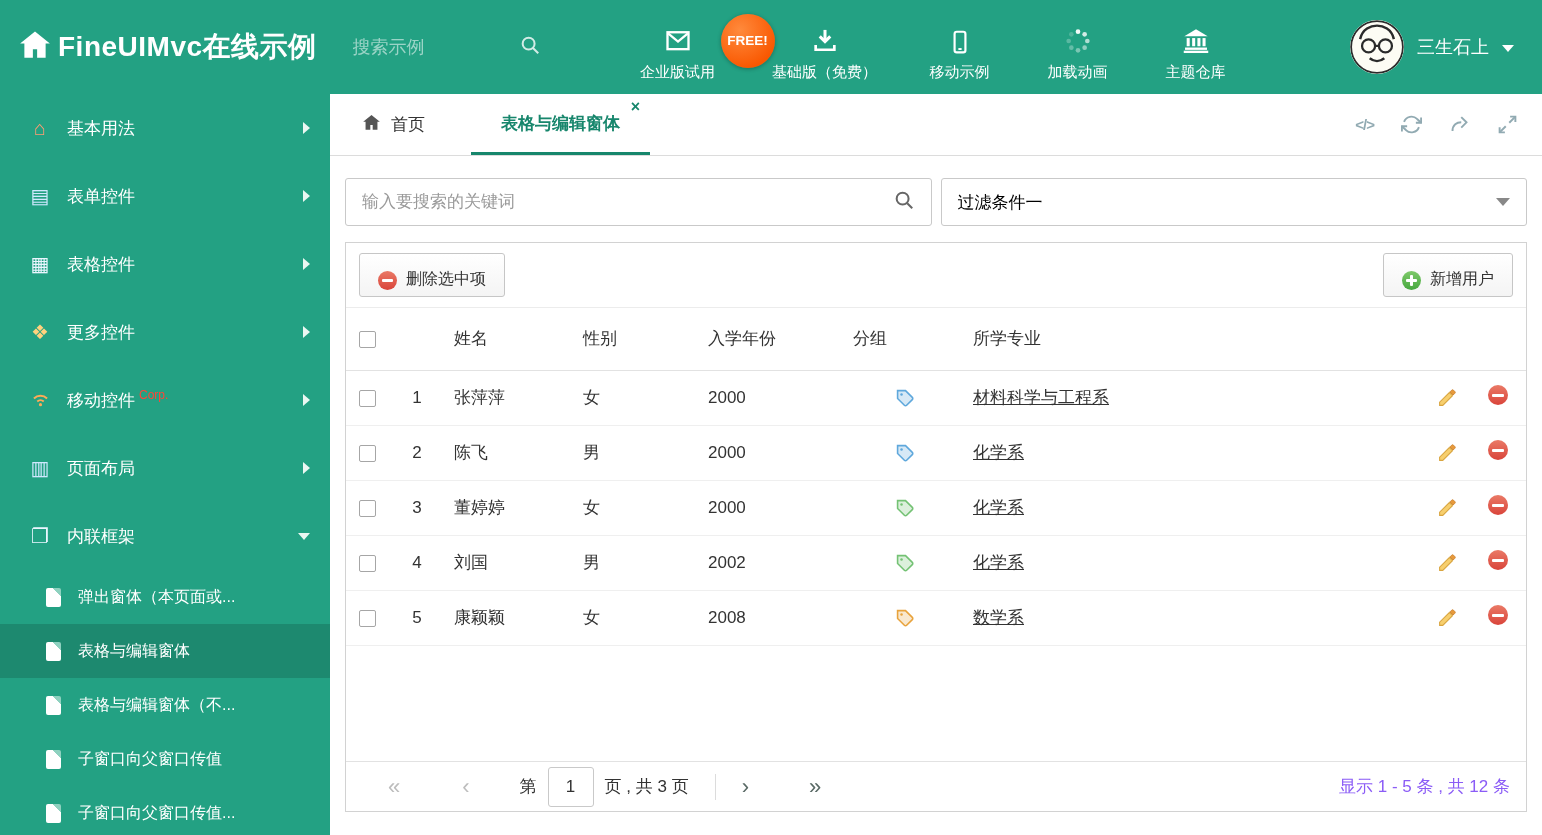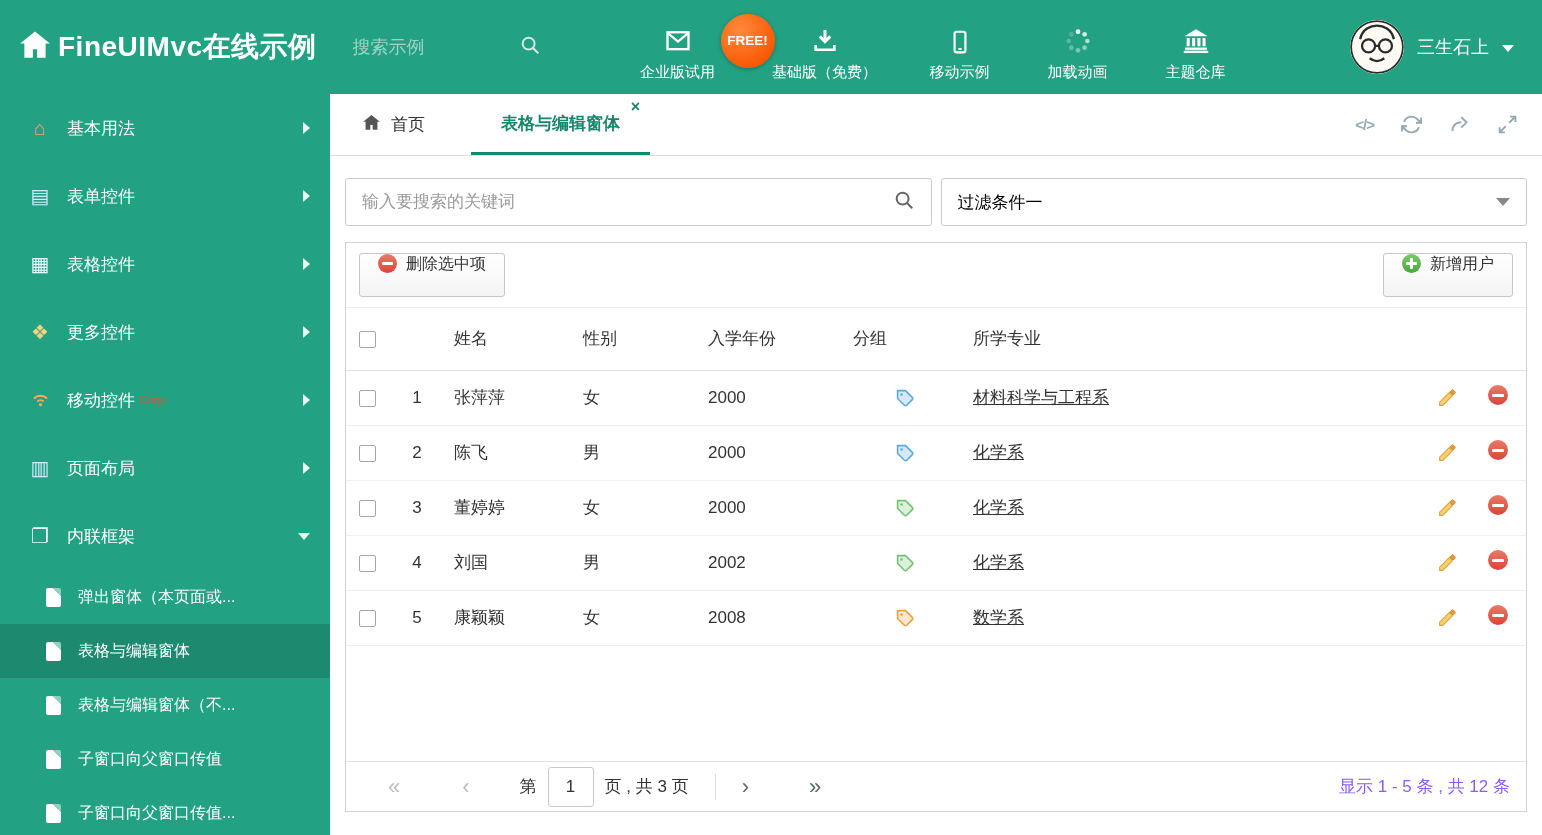--- a/index.html
+++ b/index.html
@@ -26,21 +26,21 @@
   .avatar{width:54px;height:54px;border-radius:50%;background:#fcf9ef;overflow:hidden;flex:0 0 54px}
   .uname{font-size:18px}
   .caret-down{width:0;height:0;border-left:6px solid transparent;border-right:6px solid transparent;border-top:7px solid #fff;margin-top:3px}
 
   
   .bdy{flex:1;display:flex;overflow:hidden;min-height:0}
   .sidebar{flex:0 0 330px;width:330px;background:#23a183;color:#fff;overflow:hidden}
   .s-item{height:68px;display:flex;align-items:center;padding:0 20px 0 28px;font-size:17px;cursor:pointer}
   .s-icon{width:24px;height:24px;margin-right:15px;font-size:20px;line-height:24px;text-align:center;flex:0 0 24px}
   .ic-home{color:#ff9d73}.ic-form{color:#cfe9ff}.ic-grid{color:#eaf6ff}.ic-more{color:#ffd27e}.ic-layout{color:#cfe9ff}.ic-frame{color:#eaf6ff}
-  .s-label{flex:1;display:flex;align-items:flex-end}
+  .s-label{flex:1;display:flex;align-items:center}
   .corp{color:#ff4438;font-size:12px;margin-left:4px;position:relative;top:-5px}
   .chev-r{width:0;height:0;border-top:6px solid transparent;border-bottom:6px solid transparent;border-left:7px solid #eaf7f2}
   .chev-d{width:0;height:0;border-left:6px solid transparent;border-right:6px solid transparent;border-top:7px solid #eaf7f2}
   .s-sub{height:54px;display:flex;align-items:center;padding-left:46px;font-size:16px;cursor:pointer}
   .s-sub.active{background:rgba(0,0,0,.15)}
   .file-ic{width:15px;height:19px;border-radius:2px;margin-right:17px;flex:0 0 15px;
     background:linear-gradient(225deg, #8ed1bf 6px, #ffffff 6px)}
 
   
   .main{flex:1;display:flex;flex-direction:column;background:#fff;min-width:0}
@@ -56,21 +56,21 @@
   .content{flex:1;display:flex;flex-direction:column;padding:22px 15px 23px;min-height:0}
   .search-row{display:flex;gap:9px;flex:0 0 48px}
   .search-box{flex:1;border:1px solid #c9c9c9;border-radius:3px;display:flex;align-items:center;padding:0 16px;background:#fff}
   .search-box input{flex:1;border:none;outline:none;font-size:17px;color:#333;background:transparent}
   .search-box input::placeholder{color:#9a9a9a}
   .filter-box{flex:1;border:1px solid #c9c9c9;border-radius:3px;display:flex;align-items:center;padding:0 16px;font-size:17px;color:#000000;cursor:pointer;background:#fff}
   .filter-caret{margin-left:auto;width:0;height:0;border-left:7px solid transparent;border-right:7px solid transparent;border-top:8px solid #888}
 
   .grid{margin-top:16px;border:1px solid #d2d2d2;flex:1;display:flex;flex-direction:column;min-height:0;background:#fff}
   .g-toolbar{display:flex;justify-content:space-between;align-items:center;padding:10px 13px;border-bottom:1px solid #ececec}
-  .btn{height:44px;display:inline-flex;align-items:flex-start;gap:9px;padding:0 18px;border:1px solid #c6c6c6;border-radius:3px;
+  .btn{height:44px;display:inline-flex;align-items:flex-end;gap:9px;padding:6px 18px;border:1px solid #c6c6c6;border-radius:3px;
     background:linear-gradient(#ffffff,#f4f4f4);font-size:16px;color:#333;cursor:pointer}
   .circle-ic{width:19px;height:19px;border-radius:50%;position:relative;display:inline-block;flex:0 0 19px}
   .circle-red{background:linear-gradient(#ea7a67,#d9443a)}
   .circle-green{background:linear-gradient(#7ec96a,#47a83f)}
   .circle-ic::before{content:"";position:absolute;left:4px;right:4px;top:8px;height:3px;background:#fff;border-radius:1px}
   .circle-green::after{content:"";position:absolute;top:4px;bottom:4px;left:8px;width:3px;background:#fff;border-radius:1px}
 
   .tbl-wrap{flex:1;min-height:0;overflow:hidden}
   table{width:100%;border-collapse:collapse;font-size:17px;color:#333;table-layout:fixed}
   th{font-weight:normal;text-align:left;height:62px;border-bottom:1px solid #e2e2e2;padding-left:8px}

